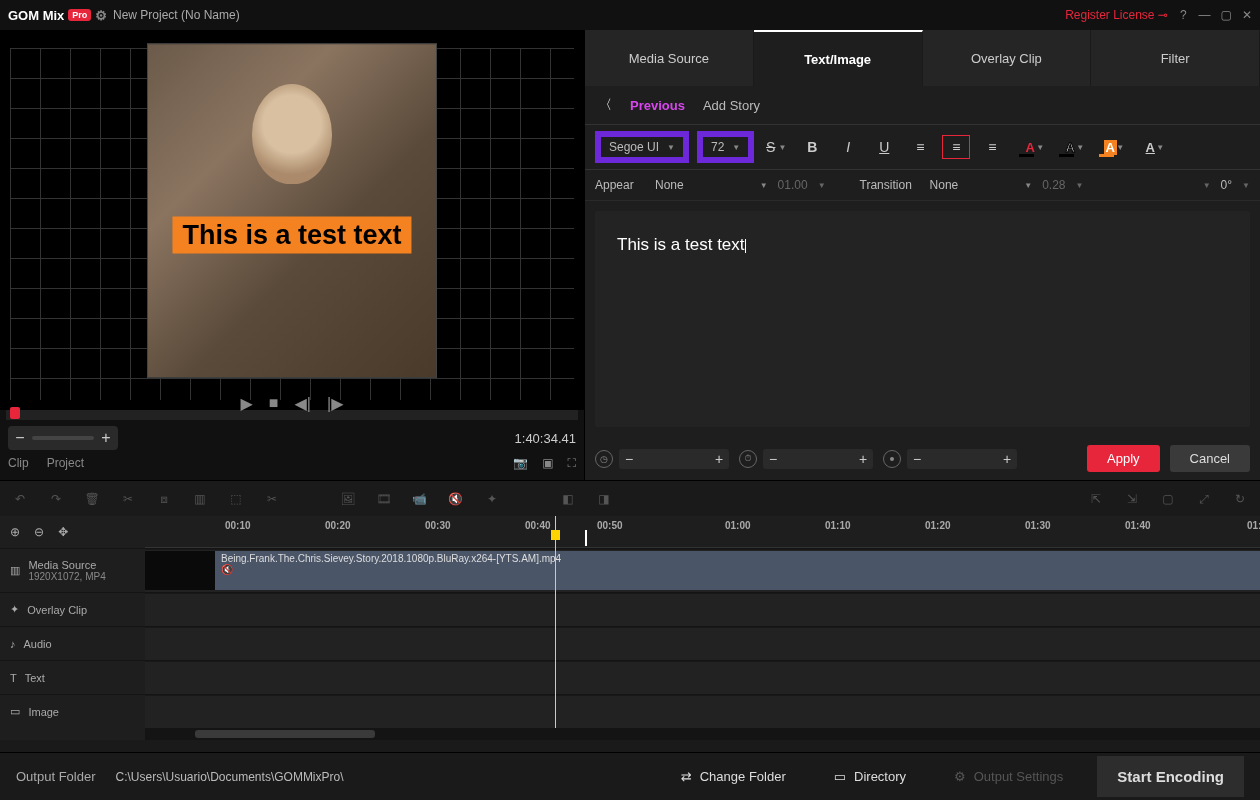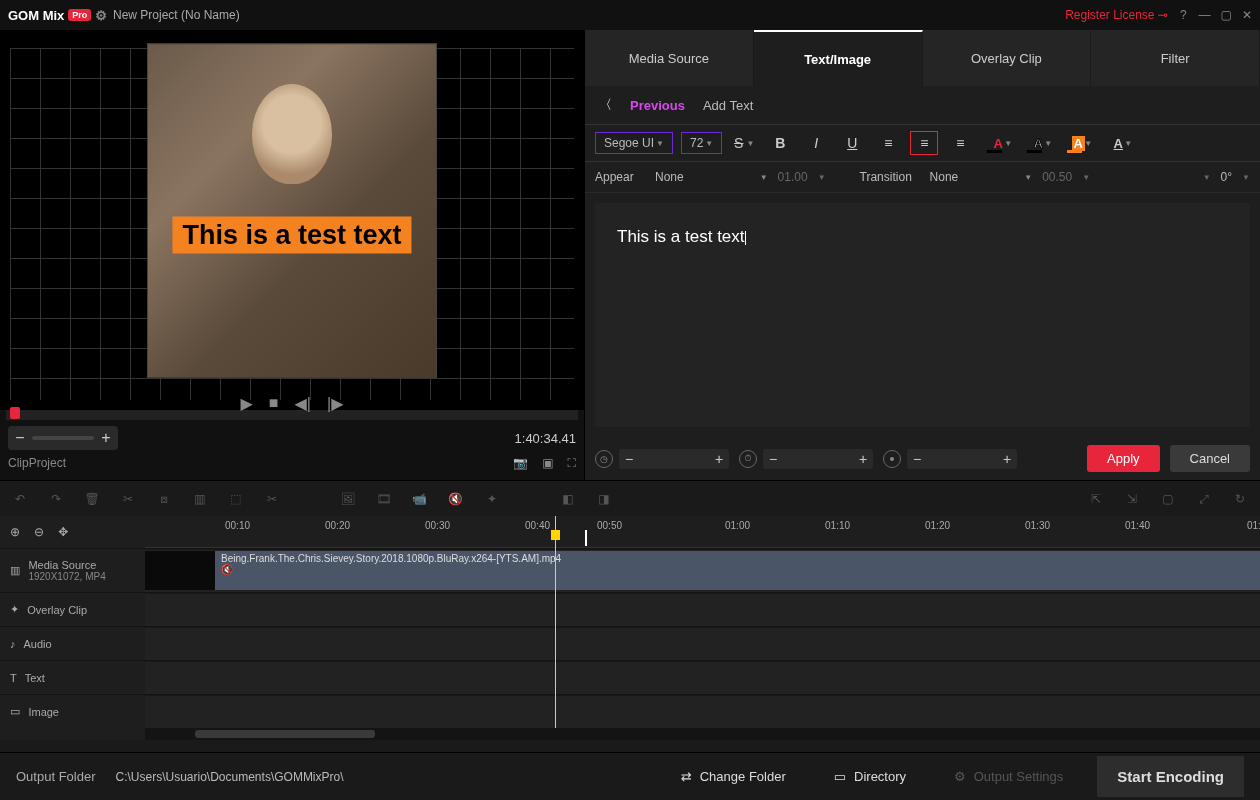--- a/index.html
+++ b/index.html
@@ -22,33 +22,33 @@
 .text-overlay { position: absolute; left: 50%; top: 53%; transform: translate(-50%, -50%); background: #f58220; color: #000; font-size: 27px; font-weight: 600; padding: 3px 10px; white-space: nowrap; }
 .preview-seek { height: 10px; background: #222; margin: 0 6px; position: relative; }
 .preview-seek::before { content:''; position:absolute; left:4px; top:-3px; width:10px; height:12px; background:#e7263c; border-radius:2px; }
 .preview-controls { height: 60px; display: flex; flex-direction: column; }
 .pc-row1 { display:flex; align-items:center; padding: 6px 8px; }
 .zoom-pill { display:flex; align-items:center; background:#2a2a2a; border-radius:4px; }
 .zoom-pill .btn { width:24px; height:24px; display:flex; align-items:center; justify-content:center; color:#ccc; font-size:16px; cursor:pointer; }
 .zoom-pill .track { width:62px; height:4px; background:#444; border-radius:2px; }
 .timecode { margin-left:auto; color:#ccc; font-size:13px; }
 .pc-row2 { display:flex; align-items:center; padding: 0 8px 4px; }
-.pc-row2 .clip-proj { display:flex; color:#888; font-size:12px; }
+.pc-row2 .clip-proj { display:flex; gap:18px; color:#888; font-size:12px; }
 .play-ctrls { position:absolute; left:50%; transform:translateX(-50%); display:flex; gap:16px; color:#888; font-size:16px; margin-top:-26px; }
 .pc-row2 .right-icons { margin-left:auto; display:flex; gap:14px; color:#888; }
 
 .editor-panel { flex:1; background:#1e1e1e; display:flex; flex-direction:column; }
 .tabs { display:flex; height:56px; }
 .tabs .tab { flex:1; display:flex; align-items:center; justify-content:center; font-size:13px; color:#ccc; background:#252525; border-right:1px solid #1a1a1a; cursor:pointer; }
 .tabs .tab.active { background:#1e1e1e; color:#fff; font-weight:600; border-top:2px solid #fff; }
 .subheader { display:flex; align-items:center; gap:18px; padding:10px 14px; font-size:13px; }
 .subheader .prev { font-weight:600; color:#d946ef; }
 .subheader .add { color:#bbb; }
 .format-bar { display:flex; align-items:center; gap:8px; padding:6px 10px; border-top:1px solid #333; border-bottom:1px solid #333; }
-.dd { display:flex; align-items:center; gap:2px; background:#1e1e1e; padding:3px 8px; border:1px solid #6d28d9; color:#bbb; font-size:12px; cursor:pointer; }
+.dd { display:flex; align-items:center; gap:8px; background:#1e1e1e; padding:3px 8px; border:6px solid #6d28d9; color:#bbb; font-size:12px; cursor:pointer; }
 .dd .caret { font-size:8px; color:#888; }
 .fmt-btn { width:28px; height:24px; display:flex; align-items:center; justify-content:center; color:#ccc; font-size:14px; cursor:pointer; border:1px solid transparent; }
 .fmt-btn.sel { border:1px solid #e7263c; }
 .fmt-btn.u { text-decoration: underline; }
 .fmt-btn.i { font-style: italic; }
 .color-btn { width:32px; height:24px; display:flex; align-items:center; justify-content:center; position:relative; cursor:pointer; }
 .color-btn .A { font-weight:bold; font-size:13px; }
 .color-btn .bar { position:absolute; bottom:2px; left:5px; right:12px; height:3px; }
 .color-btn .caret { position:absolute; right:2px; top:8px; font-size:8px; color:#888; }
 .anim-bar { display:flex; align-items:center; gap:10px; padding:8px 10px; border-bottom:1px solid #2a2a2a; font-size:12px; color:#bbb; }
@@ -72,21 +72,21 @@
 .act-btn.cancel { background:#3a3a3a; color:#ddd; }
 
 .timeline-toolbar { height:36px; background:#1a1a1a; display:flex; align-items:center; padding:0 10px; gap:16px; color:#555; border-top:1px solid #000; }
 .timeline-toolbar .spacer { flex:1; }
 .tt-icon { width:20px; height:20px; display:flex; align-items:center; justify-content:center; }
 
 .timeline { display:flex; flex-direction:column; background:#1e1e1e; }
 .tl-header { display:flex; height:32px; }
 .tl-left-head { width:145px; display:flex; align-items:center; gap:14px; padding:0 10px; color:#aaa; }
 .tl-ruler { flex:1; position:relative; background:#1e1e1e; }
-.tick { position:absolute; top:4px; font-size:10px; color:#aaa; }
+.tick { position:absolute; top:4px; font-size:10px; color:#aaa;font-weight:bold; }
 .ruler-line { position:absolute; bottom:0; left:0; right:0; height:1px; background:#333; }
 .playhead { position:absolute; top:0; bottom:-180px; width:1px; background:#ffd400; z-index:5; }
 .playhead::before { content:''; position:absolute; top:14px; left:-4px; width:9px; height:10px; background:#ffd400; }
 .marker2 { position:absolute; top:14px; width:2px; height:16px; background:#fff; }
 .tl-rows { display:flex; flex-direction:column; }
 .tl-row { display:flex; height:34px; border-top:1px solid #141414; }
 .tl-row.big { height:44px; }
 .tl-label { width:145px; display:flex; align-items:center; gap:8px; padding:0 10px; color:#aaa; font-size:11px; }
 .tl-label .sub { font-size:10px; color:#888; }
 .tl-track { flex:1; position:relative; background:#222; background-image: linear-gradient(#181818 1px, transparent 1px); background-size: 100% 34px; }
@@ -169,21 +169,21 @@
   <div class="editor-panel">
     <div class="tabs">
       <div class="tab">Media Source</div>
       <div class="tab active">Text/Image</div>
       <div class="tab">Overlay Clip</div>
       <div class="tab">Filter</div>
     </div>
     <div class="subheader">
       <span style="color:#fff">〈</span>
       <span class="prev">Previous</span>
-      <span class="add">Add Text</span>
+      <span class="add">Add Story</span>
     </div>
     <div class="format-bar">
       <div class="dd">
           <span>Segoe UI</span>
           <span class="caret">▼</span>
         </div>
       <div class="dd">
           <span>72</span>
           <span class="caret">▼</span>
         </div>
@@ -226,21 +226,21 @@
         </div>
       <span class="dim">01.00</span>
         <span class="caret dim" style="font-size:8px">▼</span>
       <span style="width:14px"></span>
       <span class="lab" style="width:60px">Transition</span>
       <div class="dd2">
           <span class="val">None</span>
           <span style="width:50px"></span>
           <span class="caret" style="font-size:8px;color:#888">▼</span>
         </div>
-      <span class="dim">00.50</span>
+      <span class="dim">0.28</span>
         <span class="caret dim" style="font-size:8px">▼</span>
       <span style="flex:1"></span>
       <span class="caret dim" style="font-size:8px">▼</span>
       <span>0°</span>
       <span class="caret dim" style="font-size:8px">▼</span>
     </div>
     <div class="text-area">
       <span class="content">This is a test text</span><span class="cursor"></span>
     </div>
     <div class="bottom-actions">

